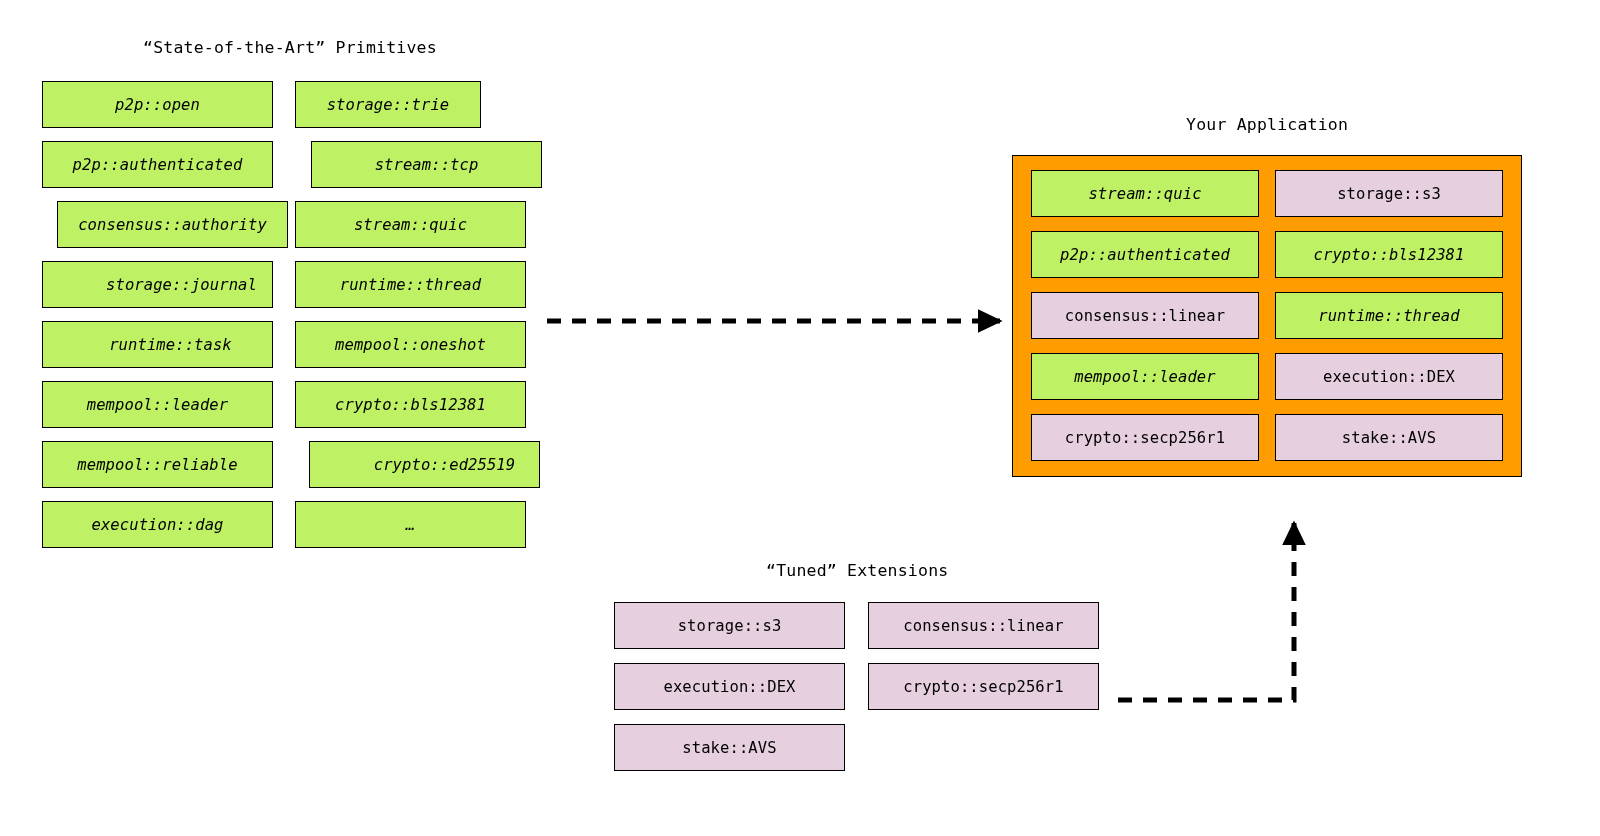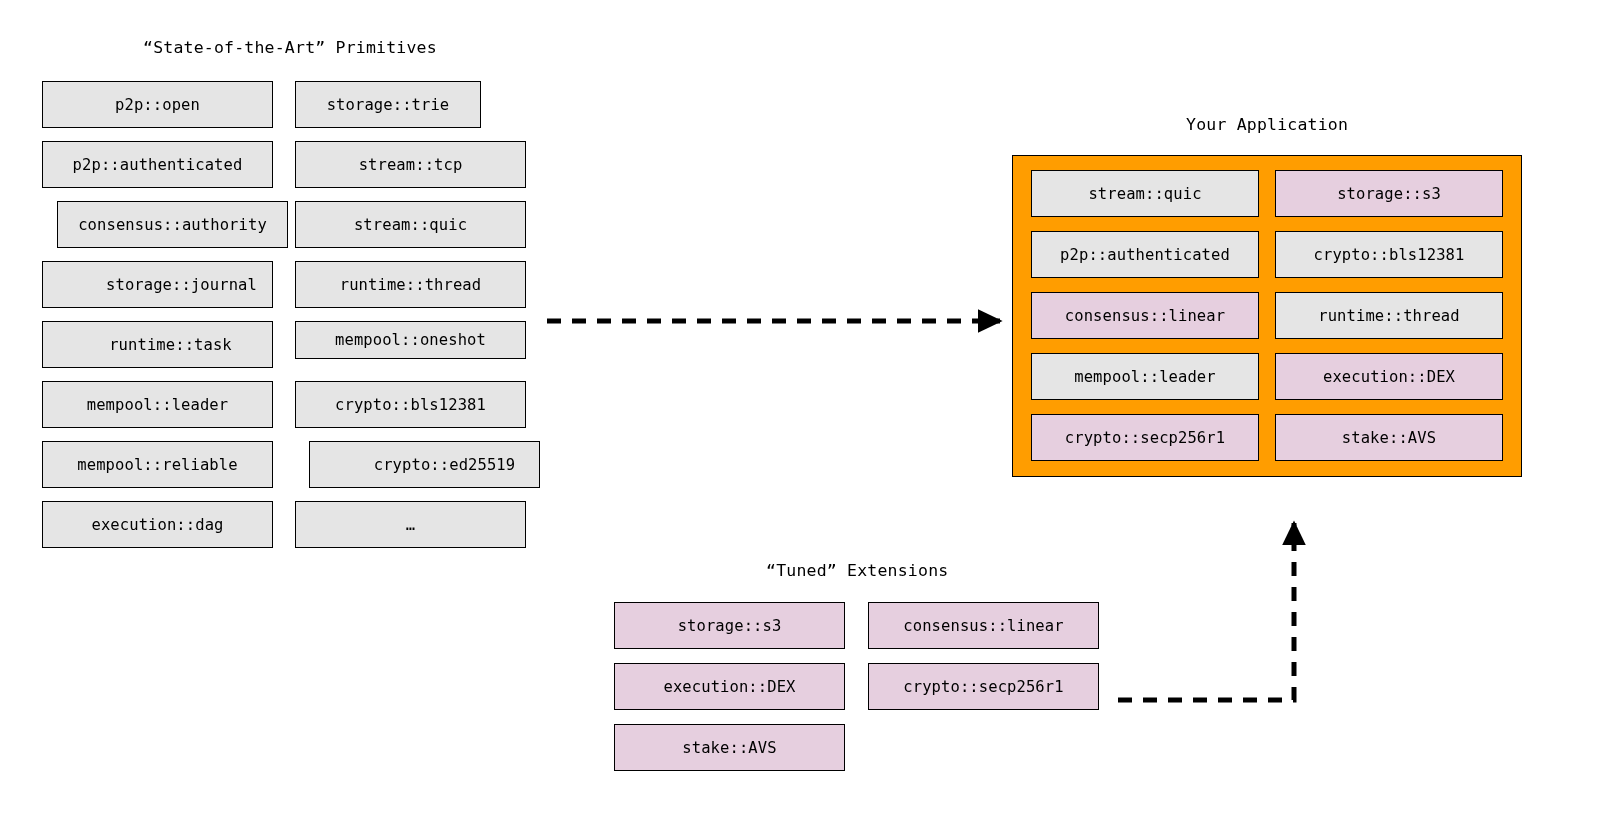--- a/index.html
+++ b/index.html
@@ -33,21 +33,21 @@
     border: 1.6px solid #000000;
     display: flex;
     align-items: center;
     justify-content: center;
     font-family: "DejaVu Sans Mono", "Liberation Mono", monospace;
     font-size: 15.5px;
     color: #000000;
     letter-spacing: 0.1px;
     white-space: nowrap;
   }
-  .node.green { background: #e5e5e5; }
+  .node.green { background: #bef264; font-style: italic; }
   .node.pink  { background: #e6cfdf; }
 
   #app-panel {
     position: absolute;
     box-sizing: border-box;
     border: 1.6px solid #000000;
     background: #ff9d00;
   }
   #arrows-layer {
     position: absolute;
@@ -88,30 +88,30 @@
         <span>mempool::reliable</span>
       </div>
       <div class="node green" style="left: 42px; top: 501px; width: 231px; height: 47px;">
         <span>execution::dag</span>
       </div>
     </div>
   <div id="primitives-right-column">
       <div class="node green" style="left: 295px; top: 81px; width: 186px; height: 47px;">
         <span>storage::trie</span>
       </div>
-      <div class="node green" style="left: 295px; top: 141px; width: 231px; height: 47px;">
+      <div class="node green" style="left: 311px; top: 141px; width: 231px; height: 47px;">
         <span>stream::tcp</span>
       </div>
       <div class="node green" style="left: 295px; top: 201px; width: 231px; height: 47px;">
         <span>stream::quic</span>
       </div>
       <div class="node green" style="left: 295px; top: 261px; width: 231px; height: 47px;">
         <span>runtime::thread</span>
       </div>
-      <div class="node green" style="left: 295px; top: 321px; width: 231px; height: 38px;">
+      <div class="node green" style="left: 295px; top: 321px; width: 231px; height: 47px;">
         <span>mempool::oneshot</span>
       </div>
       <div class="node green" style="left: 295px; top: 381px; width: 231px; height: 47px;">
         <span>crypto::bls12381</span>
       </div>
       <div class="node green" style="left: 309px; top: 441px; width: 231px; height: 47px; padding-left: 40px;">
         <span>crypto::ed25519</span>
       </div>
       <div class="node green" style="left: 295px; top: 501px; width: 231px; height: 47px;">
         <span>…</span>

